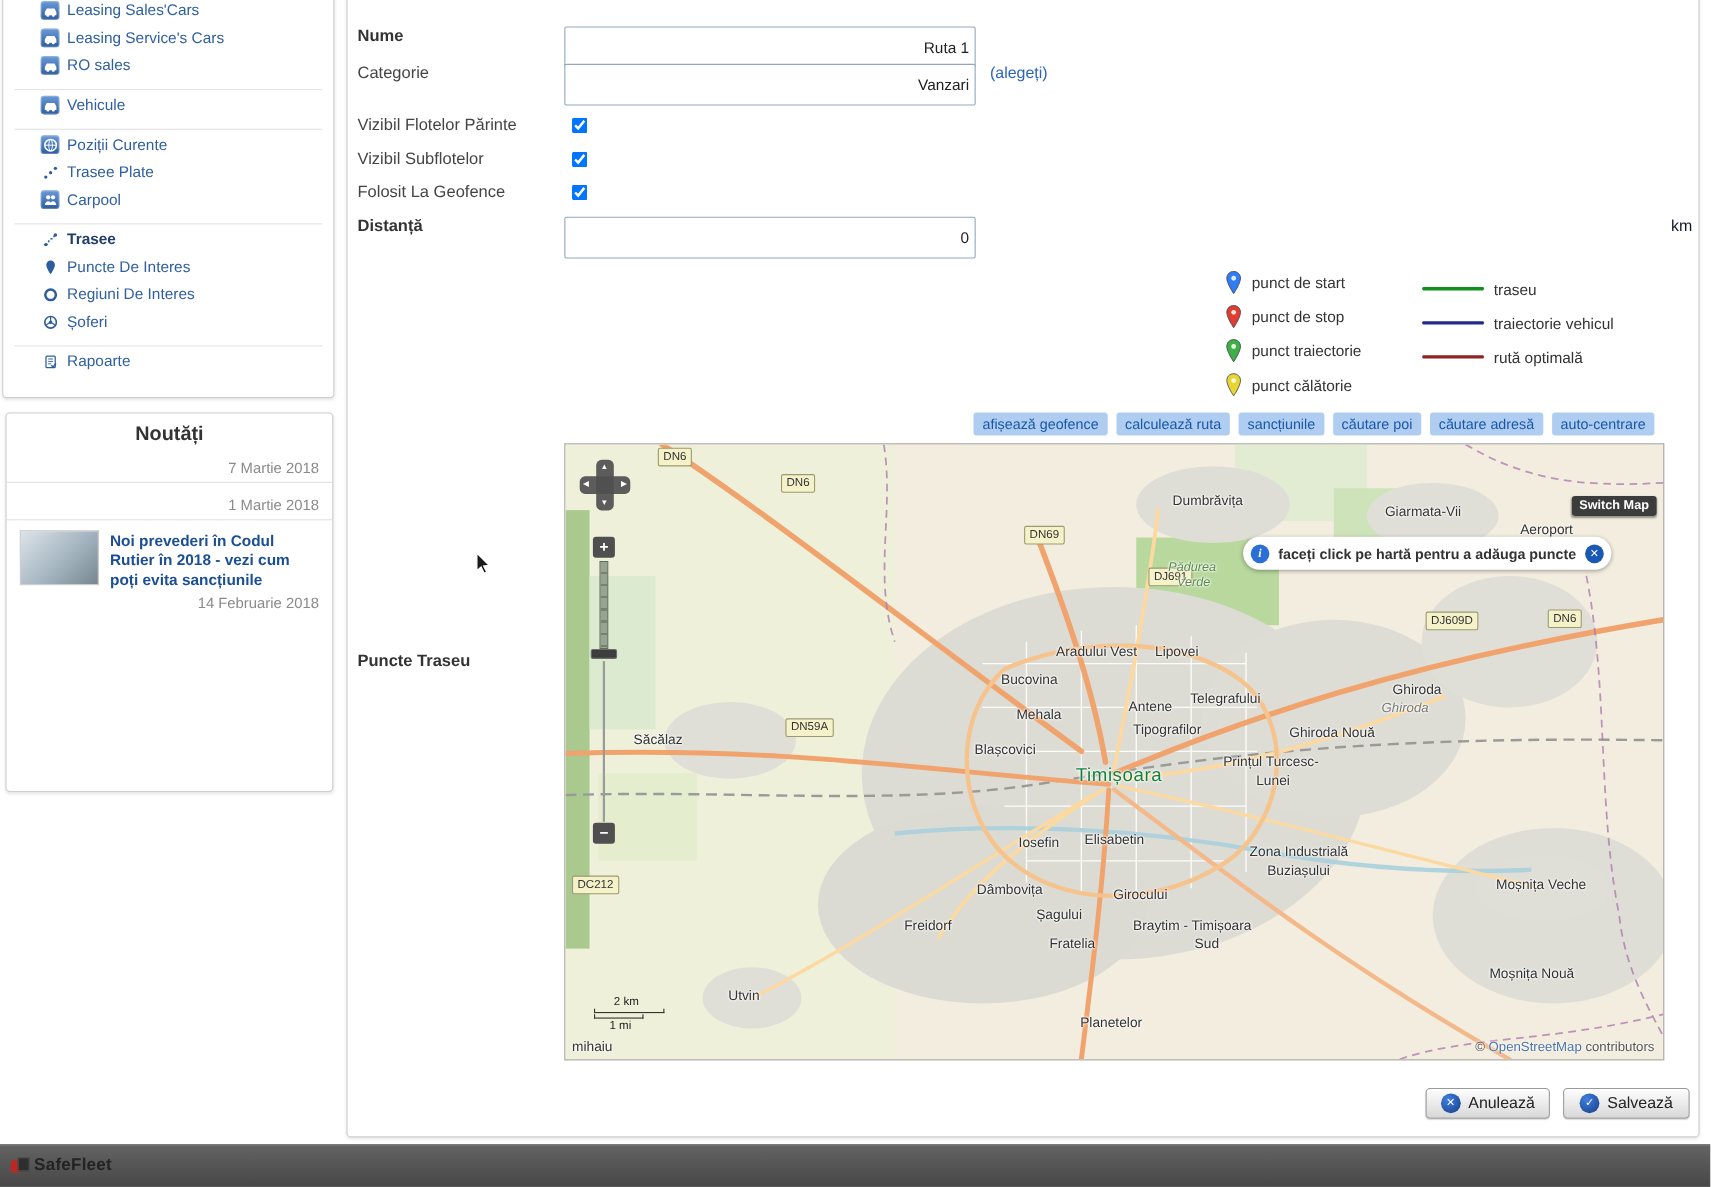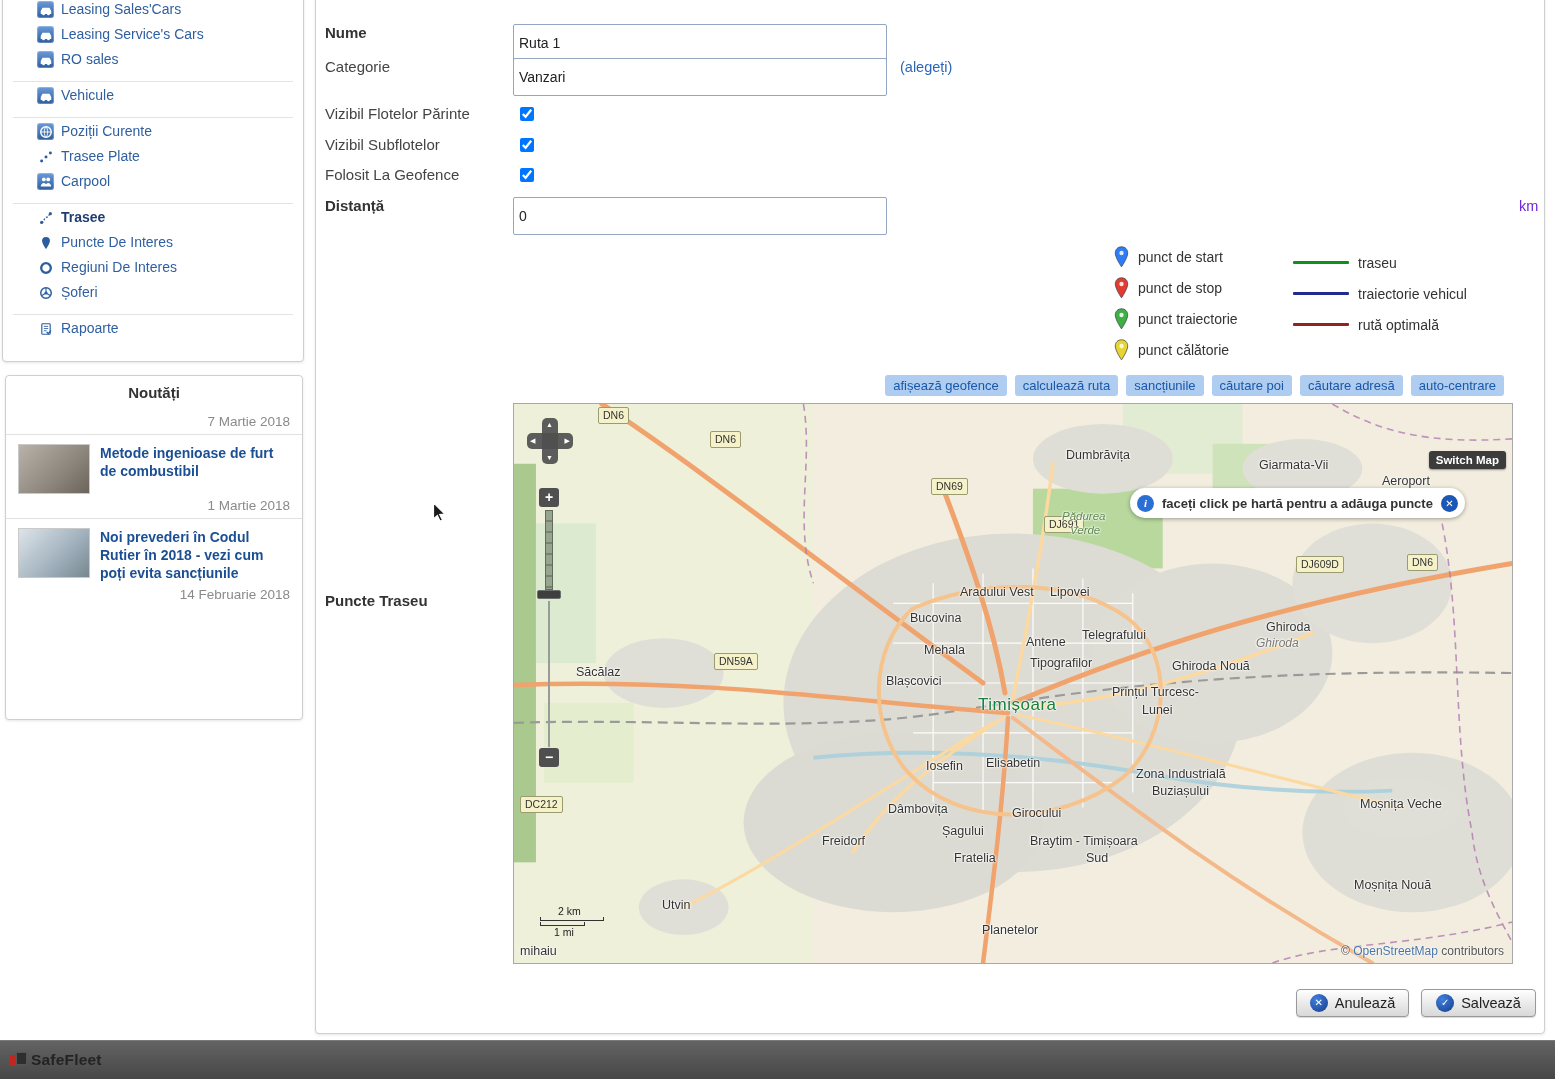--- a/index.html
+++ b/index.html
@@ -21,43 +21,43 @@
     background:linear-gradient(#6b9bd8,#2c5d9e);display:flex;align-items:center;justify-content:center;
     box-shadow:inset 0 0 0 1px rgba(255,255,255,.25);color:#fff;}
   .icon-plain{width:17px;height:17px;flex:0 0 17px;display:flex;align-items:center;justify-content:center;color:#2c5d9e;}
   .icon-tile svg,.icon-plain svg{width:14px;height:14px;display:block;}
 
   .news-box{
     position:absolute;left:5px;top:375px;width:298px;height:345px;box-sizing:border-box;
     background:#fff;border:1px solid #cfcfcf;border-radius:4px;box-shadow:0 1px 3px rgba(0,0,0,.10);
     overflow:hidden;
   }
-  .news-title{font-weight:bold;font-size:15px;color:#333;text-align:center;margin-top:8px;}
+  .news-title{font-weight:bold;font-size:18px;color:#333;text-align:center;margin-top:8px;}
   .news-item{padding:9px 12px 5px;border-bottom:1px solid #e2e2e2;cursor:pointer;}
   .news-item:last-child{border-bottom:none;}
   .ni-row{display:flex;gap:10px;}
   .ni-thumb{width:72px;height:50px;flex:0 0 72px;border:1px solid #c9c9c9;box-sizing:border-box;}
   .th1{background:linear-gradient(135deg,#e8a85a,#b06a32 55%,#53402e);}
   .th2{background:linear-gradient(135deg,#b9b2a8,#8d867c 60%,#6a645c);}
   .th3{background:linear-gradient(135deg,#dde4e9,#9fb0bc 60%,#77878f);}
   .ni-title{flex:1;font-size:14px;font-weight:bold;color:#1b4f93;line-height:1.3;}
   .ni-date{text-align:right;color:#8a8a8a;font-size:13.5px;margin-top:4px;}
 
   
   .main-panel{
     position:absolute;left:315px;top:-6px;width:1230px;height:1040px;box-sizing:border-box;
     background:#fff;border:1px solid #cfcfcf;border-radius:4px;box-shadow:0 1px 3px rgba(0,0,0,.10);
   }
   .main-panel > *{position:absolute;}
   .f-label{font-size:15px;color:#444;line-height:18px;}
   .f-label.bold{font-weight:bold;color:#333;}
   .f-input{height:22px;width:374px;border:1px solid #93a8c0;border-radius:2px;padding:18px 5px;
-    font-family:inherit;font-size:14px;color:#222;box-sizing:border-box;background:#fff;}
+    font-family:inherit;font-size:14px;color:#222;box-sizing:border-box;background:#fff;text-align:right;}
   .link{color:#2a66b8;font-size:14.5px;cursor:pointer;text-decoration:none;}
-  .unit{font-size:14.5px;color:#6d28d9;}
+  .unit{font-size:14.5px;color:#0f172a;}
   input[type=checkbox]{width:14px;height:14px;margin:0;}
 
   .legend-col{display:flex;flex-direction:column;}
   .legend-row{height:31px;display:flex;align-items:center;gap:9px;}
   .legend-row span.lbl{font-size:14px;color:#333;}
   .legend-line{width:56px;height:3px;display:inline-block;border-radius:1px;}
   .pin{width:15px;height:22px;display:block;}
 
   .map-actions{display:flex;gap:8px;}
   .map-action{background:#aecdf0;color:#1a57a8;font-size:13px;padding:3px 8px;border-radius:3px;
@@ -277,24 +277,20 @@
     <a>Rapoarte</a>
   </div>
 </nav>
 
 <aside class="news-box">
   <div class="news-title">Noutăți</div>
   <div class="news-item">
     <div class="ni-date">7 Martie 2018</div>
   </div>
   <div class="news-item">
-    <div class="ni-row">
-      <div class="ni-thumb th2"></div>
-      <div class="ni-title">Metode ingenioase de furt de combustibil</div>
-    </div>
     <div class="ni-date">1 Martie 2018</div>
   </div>
   <div class="news-item">
     <div class="ni-row">
       <div class="ni-thumb th3"></div>
       <div class="ni-title">Noi prevederi în Codul Rutier în 2018 - vezi cum poți evita sancțiunile</div>
     </div>
     <div class="ni-date">14 Februarie 2018</div>
   </div>
 </aside>

